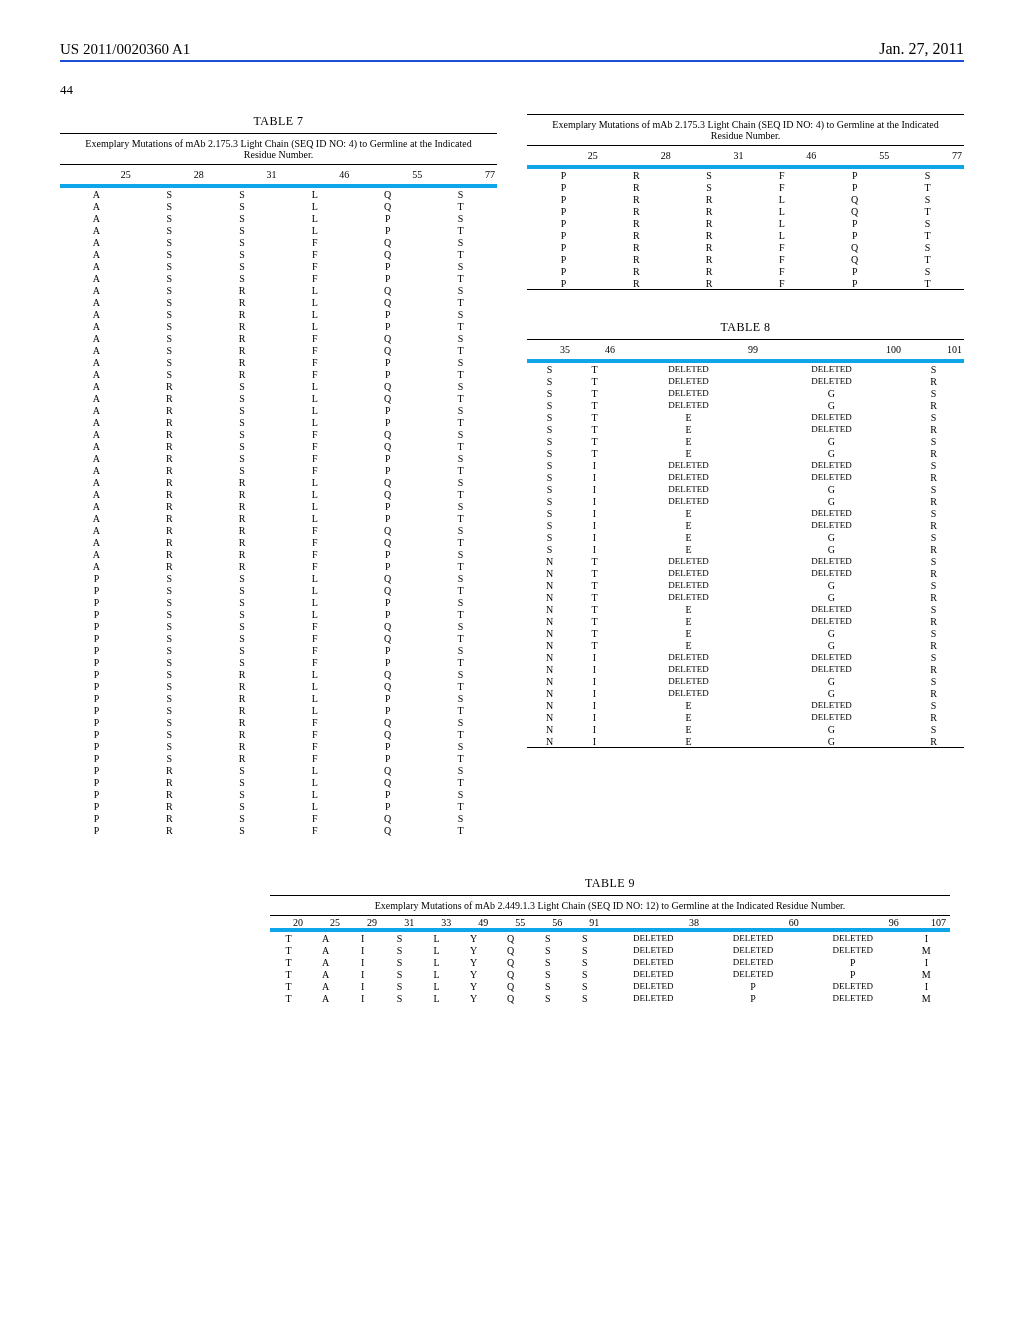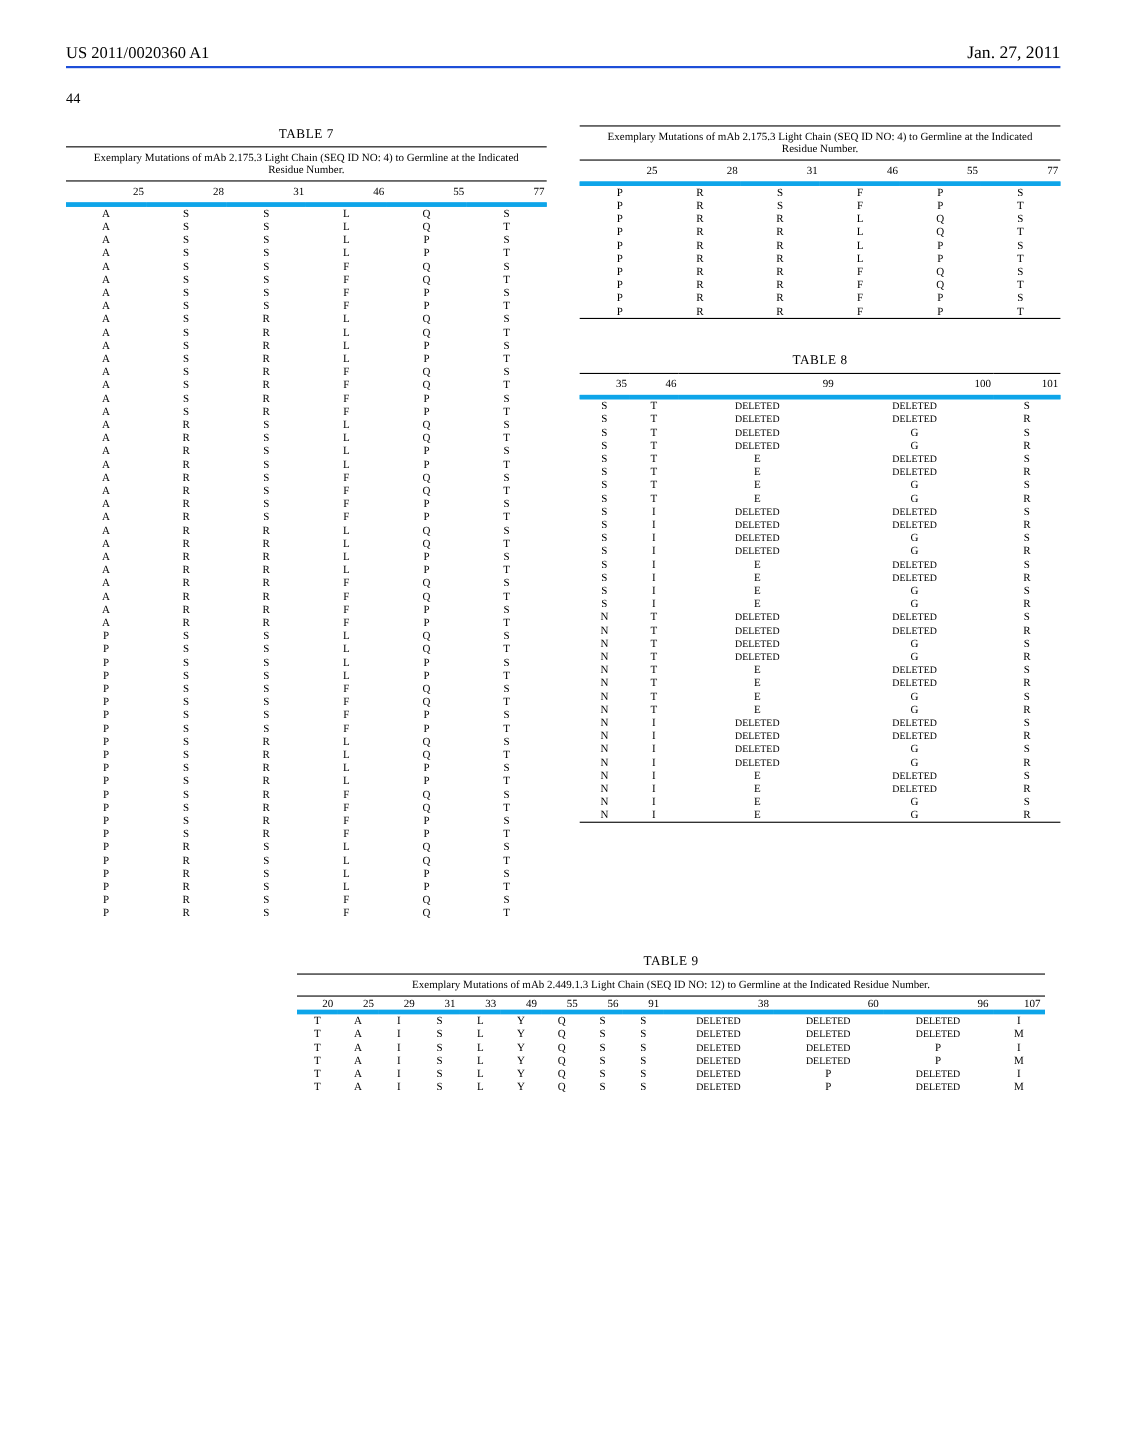--- a/index.html
+++ b/index.html
@@ -73,20 +73,21 @@
   }
   tbody tr:last-child td {
   }
   .table-end {
     border-bottom: 1.5px solid #000;
   }
   .deleted {
     font-size: 9px;
   }
   .table9-wrap {
+    margin-top: 10px;
     margin-left: 210px;
     width: 680px;
   }
   .table9-wrap th, .table9-wrap td {
     padding: 0.5px 4px;
   }
 </style>
 </head>
 <body>
 

